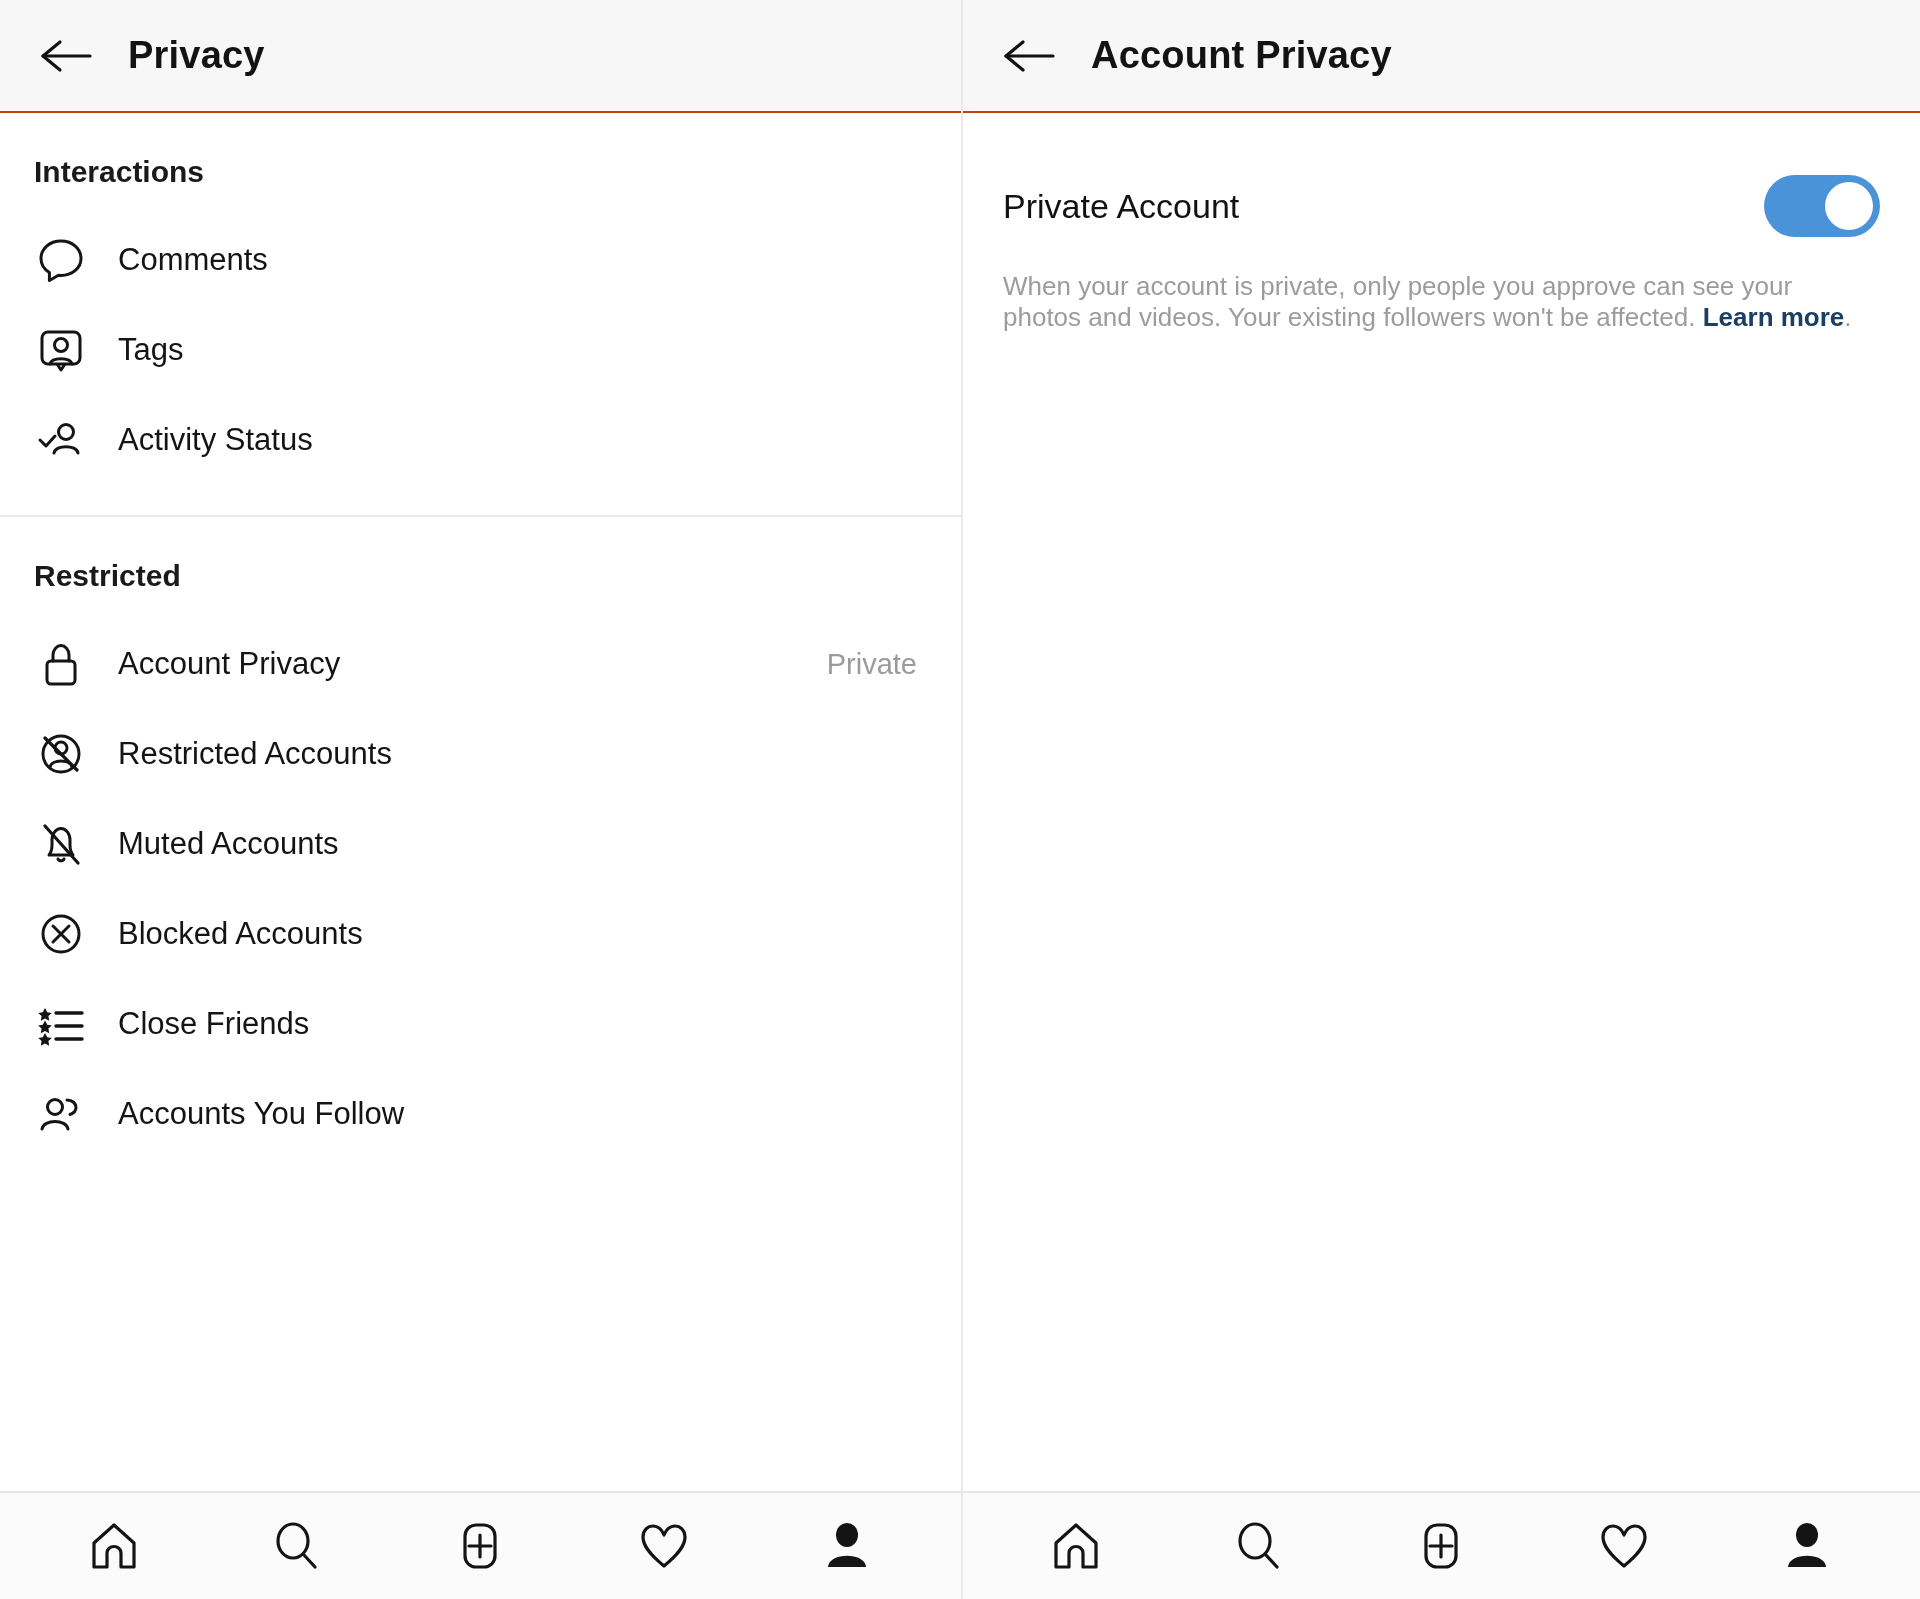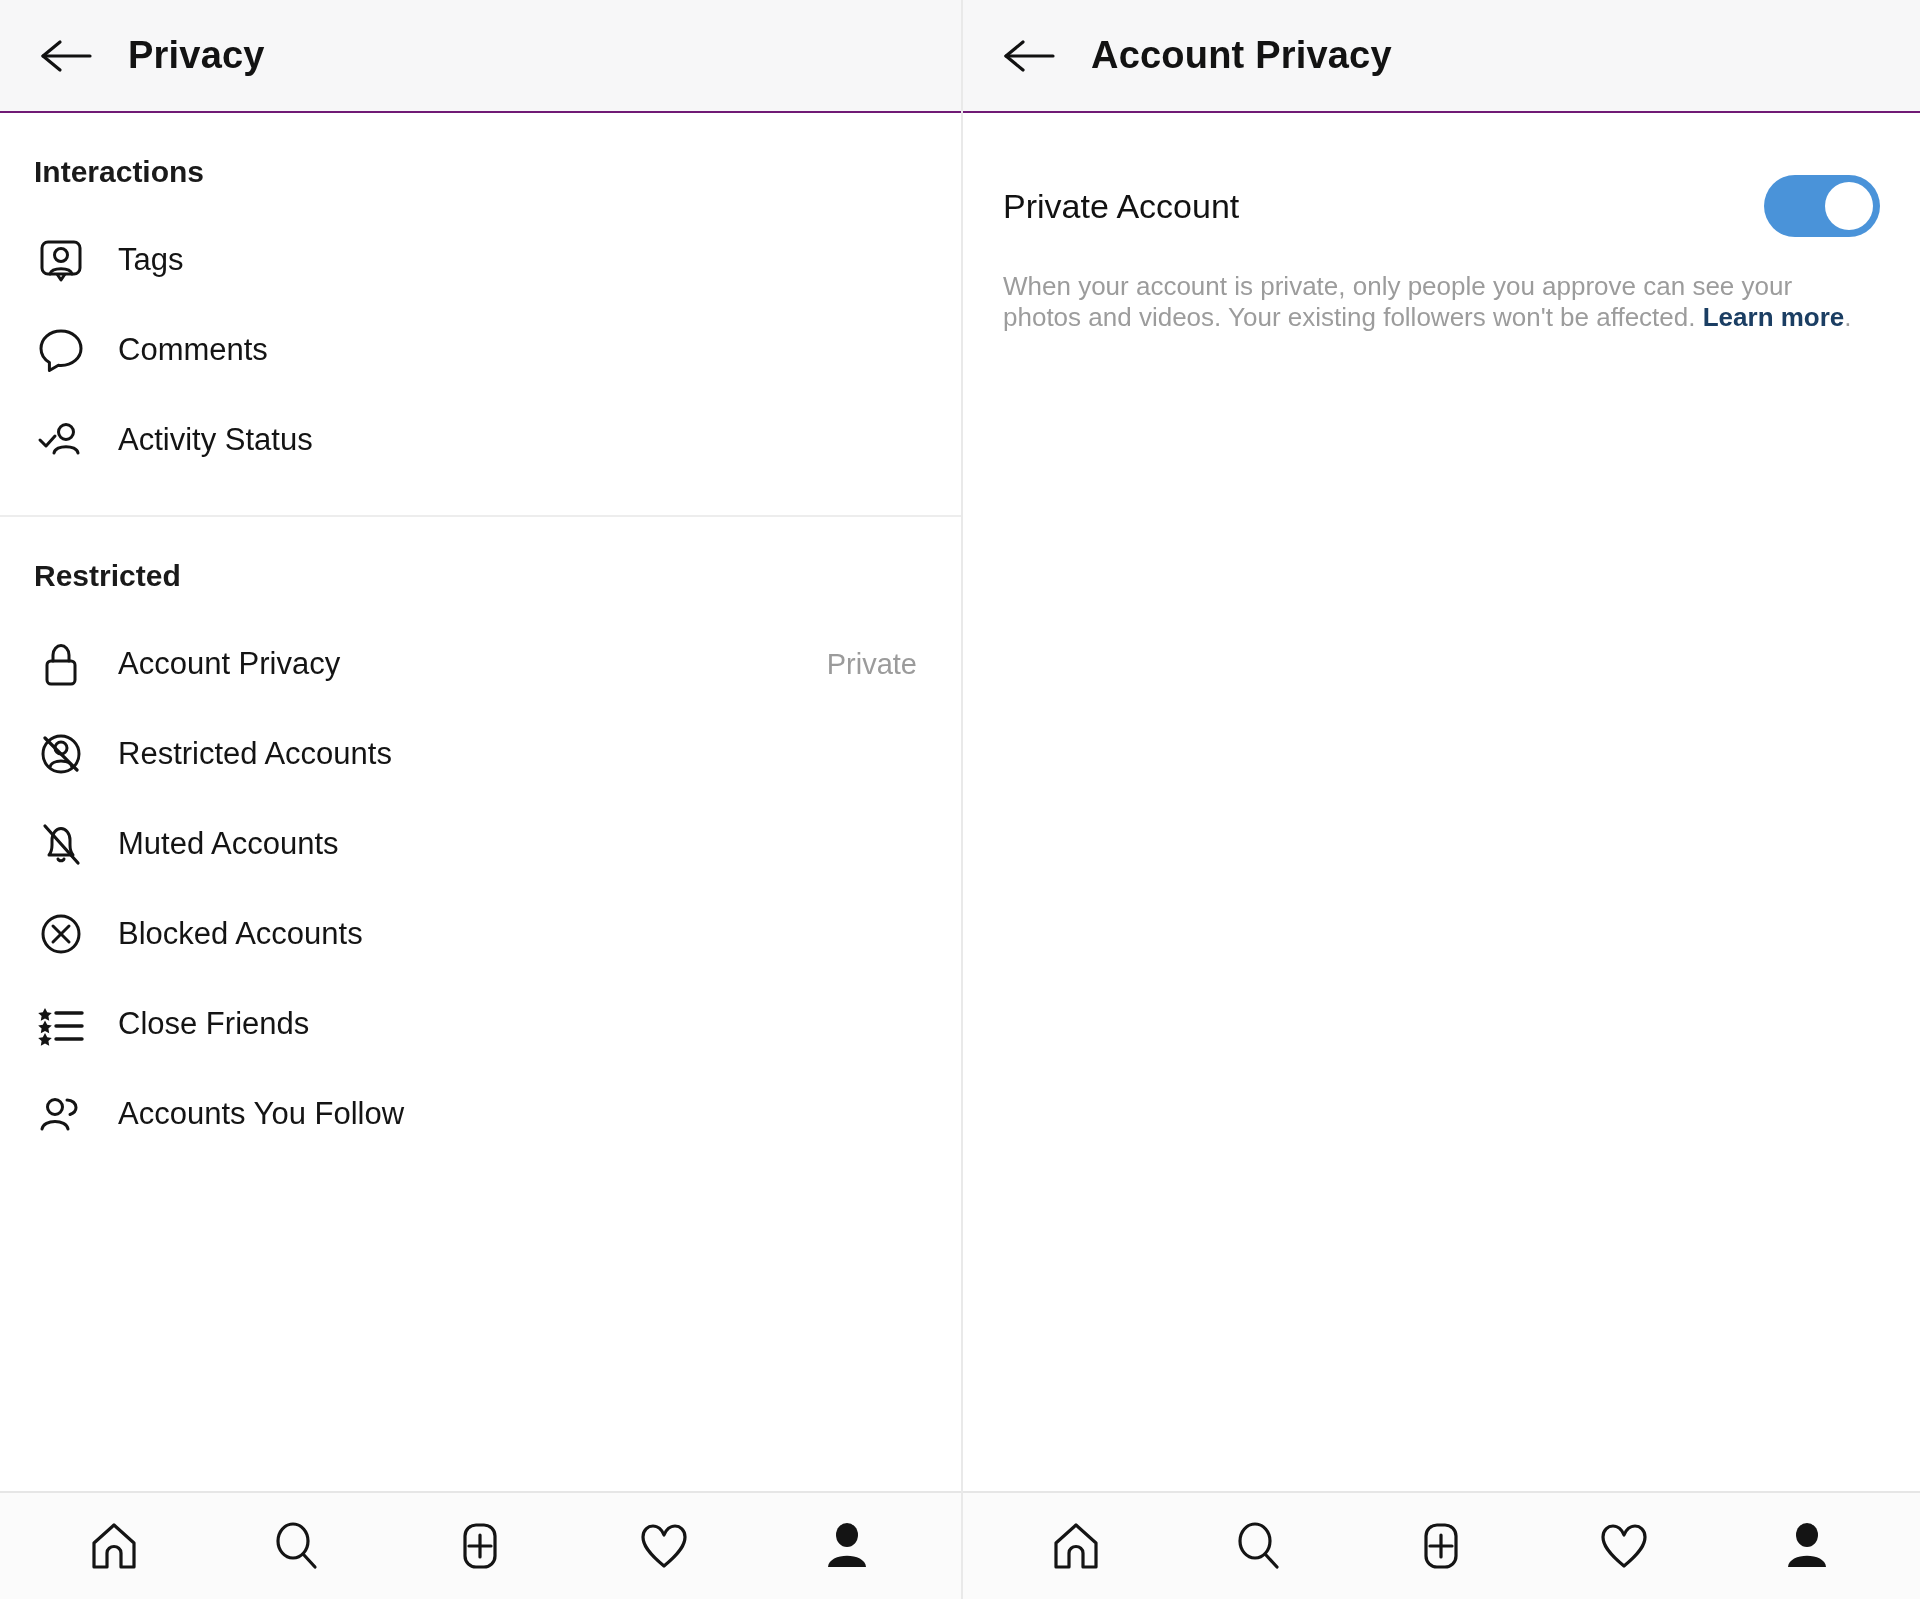--- a/index.html
+++ b/index.html
@@ -27,21 +27,21 @@
     overflow: hidden;
   }
   .panel-left  { width: 962px; }
   .panel-right { width: 958px; border-left: 2px solid #e9e9e9; }
 
   
   .app-header {
     height: 113px;
     min-height: 113px;
     background: #f7f7f8;
-    border-bottom: 2px solid #701a75;
+    border-bottom: 2px solid #c2410c;
     display: flex;
     align-items: center;
     padding-left: 34px;
     box-sizing: border-box;
   }
   .back-btn {
     width: 62px;
     height: 62px;
     display: flex;
     align-items: center;
@@ -200,36 +200,36 @@
     <div class="panel-body">
 
       <div class="section-interactions">
         <div class="section-title">Interactions</div>
 
         <div class="list-interactions">
 
           <div class="row">
             <span class="row-icon">
               <svg width="50" height="50" viewBox="0 0 50 50">
+                <path d="M25 6 C13.5 6 5 13.8 5 23.5 C5 29.3 8.3 34.4 13.4 37.6 L13.4 45.5 L22.4 40.3 C23.2 40.4 24.1 40.5 25 40.5 C36.5 40.5 45 32.7 45 23.5 C45 13.8 36.5 6 25 6 Z" fill="none" stroke="#141414" stroke-width="3" stroke-linejoin="round"></path>
+              </svg>
+            </span>
+            <span class="row-label">Comments</span>
+          </div>
+
+          <div class="row">
+            <span class="row-icon">
+              <svg width="50" height="50" viewBox="0 0 50 50">
                 <rect x="6" y="7" width="38" height="32" rx="6" fill="none" stroke="#141414" stroke-width="3"></rect>
                 <circle cx="25" cy="20" r="6.5" fill="none" stroke="#141414" stroke-width="3"></circle>
                 <path d="M14 39 C16 32 34 32 36 39" fill="none" stroke="#141414" stroke-width="3" stroke-linecap="round"></path>
                 <path d="M21 39 L25 45 L29 39" fill="none" stroke="#141414" stroke-width="3" stroke-linejoin="round"></path>
               </svg>
             </span>
             <span class="row-label">Tags</span>
-          </div>
-
-          <div class="row">
-            <span class="row-icon">
-              <svg width="50" height="50" viewBox="0 0 50 50">
-                <path d="M25 6 C13.5 6 5 13.8 5 23.5 C5 29.3 8.3 34.4 13.4 37.6 L13.4 45.5 L22.4 40.3 C23.2 40.4 24.1 40.5 25 40.5 C36.5 40.5 45 32.7 45 23.5 C45 13.8 36.5 6 25 6 Z" fill="none" stroke="#141414" stroke-width="3" stroke-linejoin="round"></path>
-              </svg>
-            </span>
-            <span class="row-label">Comments</span>
           </div>
 
 
           <div class="row">
             <span class="row-icon">
               <svg width="50" height="50" viewBox="0 0 50 50">
                 <circle cx="30" cy="17" r="7.5" fill="none" stroke="#141414" stroke-width="3"></circle>
                 <path d="M18 38 C19.5 29.5 40.5 29.5 42 38" fill="none" stroke="#141414" stroke-width="3" stroke-linecap="round"></path>
                 <path d="M4 25 L10 31 L19 21" fill="none" stroke="#141414" stroke-width="3" stroke-linecap="round" stroke-linejoin="round"></path>
               </svg>

